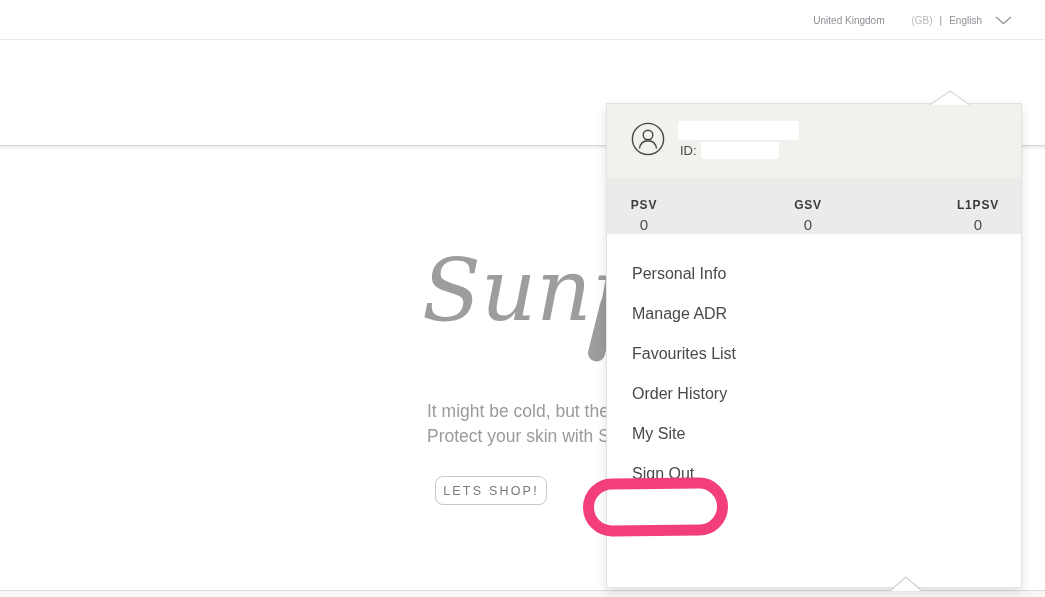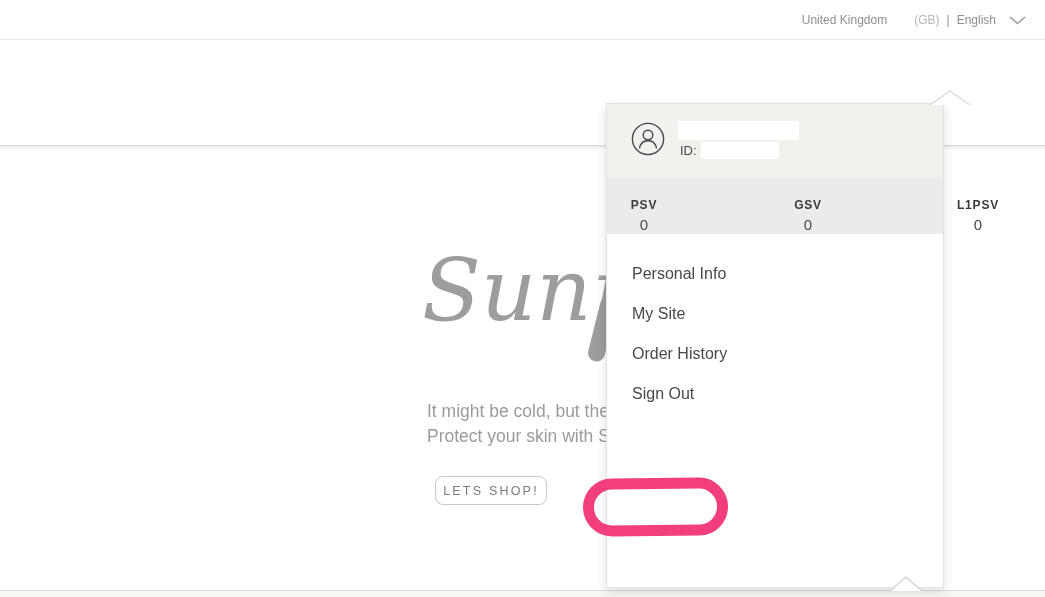--- a/index.html
+++ b/index.html
@@ -4,21 +4,21 @@
 <style>
   * { margin:0; padding:0; box-sizing:border-box; }
   body { background:#fff; }
   #app {
     position:relative; width:1045px; height:597px; overflow:hidden;
     background:#fff; font-family:"Liberation Sans", sans-serif;
   }
 
   
   .topbar { position:absolute; top:0; left:0; right:0; height:40px; background:#fff; border-bottom:1px solid #e9e9e9; z-index:10; }
-  .region-selector { position:absolute; right:19px; top:0; height:40px; display:flex; align-items:center; gap:7px; font-size:12px; color:#8e8e96; cursor:pointer; }
+  .region-selector { position:absolute; right:33px; top:0; height:40px; display:flex; align-items:center; gap:7px; font-size:10px; color:#8e8e96; cursor:pointer; }
   .region-code { color:#b6b6bc;margin-left:20px; }
   .region-sep { color:#8e8e96; }
   .chevron-down { margin-left:6px; display:flex; align-items:center; }
 
   
   .header { position:absolute; top:40px; left:0; right:0; height:105px; background:#fff; z-index:9; }
   .header-rule { position:absolute; top:145px; left:0; right:0; height:5px; border-top:1px solid #d8d8d8; background:linear-gradient(#00000014, transparent); z-index:9; }
 
   .logo { position:absolute; left:12px; top:54px; cursor:pointer; line-height:1; }
   .logo-row { display:flex; align-items:flex-start; gap:5px; }
@@ -40,21 +40,21 @@
   .hero-script { position:absolute; left:422px; top:240px; font-family:"DejaVu Serif", serif; font-style:italic; font-size:86px; color:#9d9d9d; z-index:1; white-space:nowrap; }
   .hero-stroke { position:absolute; left:594px; top:296px; width:17px; height:66px; background:#9d9d9d; border-radius:8px; transform:rotate(14deg); z-index:1; }
   .hero-desc { position:absolute; left:427px; top:399px; font-size:17.5px; line-height:24.5px; color:#9b9b9b; z-index:1; white-space:nowrap; }
   .cta-btn { position:absolute; left:435px; top:476px; width:112px; height:29px; background:#fff; border:1px solid #c9c9c9; border-radius:8px; font-size:12.5px; letter-spacing:2.2px; color:#7a7a7a; font-family:"Liberation Sans", sans-serif; cursor:pointer; z-index:1; }
 
   
   .section-divider { position:absolute; top:590px; left:0; right:0; height:7px; background:#f7f6f3; border-top:1px solid #dbdbdb; z-index:4; }
   .divider-notch { position:absolute; left:889px; top:575px; z-index:55; }
 
   
-  .dropdown { position:absolute; left:606px; top:103px; width:338px; height:485px; background:#ec4899; border:1px solid #e2e2e2; box-shadow:0 4px 10px rgba(0,0,0,.12); z-index:40;padding-left:32px; }
+  .dropdown { position:absolute; left:606px; top:103px; width:416px; height:485px; background:#ec4899; border:1px solid #e2e2e2; box-shadow:0 4px 10px rgba(0,0,0,.12); z-index:40;padding-left:32px; }
   .dropdown-caret { position:absolute; left:928px; top:89px; z-index:42; }
 
   .profile-header { position:absolute; top:0; left:0; right:0; height:74px; background:#f2f1ee; }
   .avatar { position:absolute; left:24px; top:18px; }
   .redact-name { position:absolute; left:71px; top:17px; width:121px; height:19px; background:#fff; border-radius:2px; }
   .id-label { position:absolute; left:73px; top:39px; font-size:13px; color:#4a4a4a; }
   .redact-id { position:absolute; left:94px; top:38px; width:78px; height:17px; background:#fff; border-radius:2px; }
 
   .stats-row { position:absolute; top:74px; left:0; right:0; height:56px; background:#edebe9; }
   .stat-col { position:absolute; top:20px; width:80px; text-align:center; }
@@ -178,22 +178,24 @@
         <div class="stat-value">0</div>
       </div>
       <div class="stat-col c2">
         <div class="stat-label">L1PSV</div>
         <div class="stat-value">0</div>
       </div>
     </div>
 
     <div class="menu">
       <div class="menu-item">Personal Info</div>
+      <div class="menu-item">Manage ADR</div>
+      <div class="menu-item">Favourites List</div>
+      <div class="menu-item">Order History</div>
       <div class="menu-item">My Site</div>
-      <div class="menu-item">Order History</div>
       <div class="menu-item">Sign Out</div>
     </div>
   </div>
 
   <div class="dropdown-caret">
     <svg width="44" height="16" viewBox="0 0 44 16">
         <path d="M2 16 L22 2 L42 16 Z" fill="#fff"></path>
         <path d="M2 16 L22 2 L42 16" fill="none" stroke="#d8d8d8" stroke-width="1.2"></path>
       </svg>
   </div>

